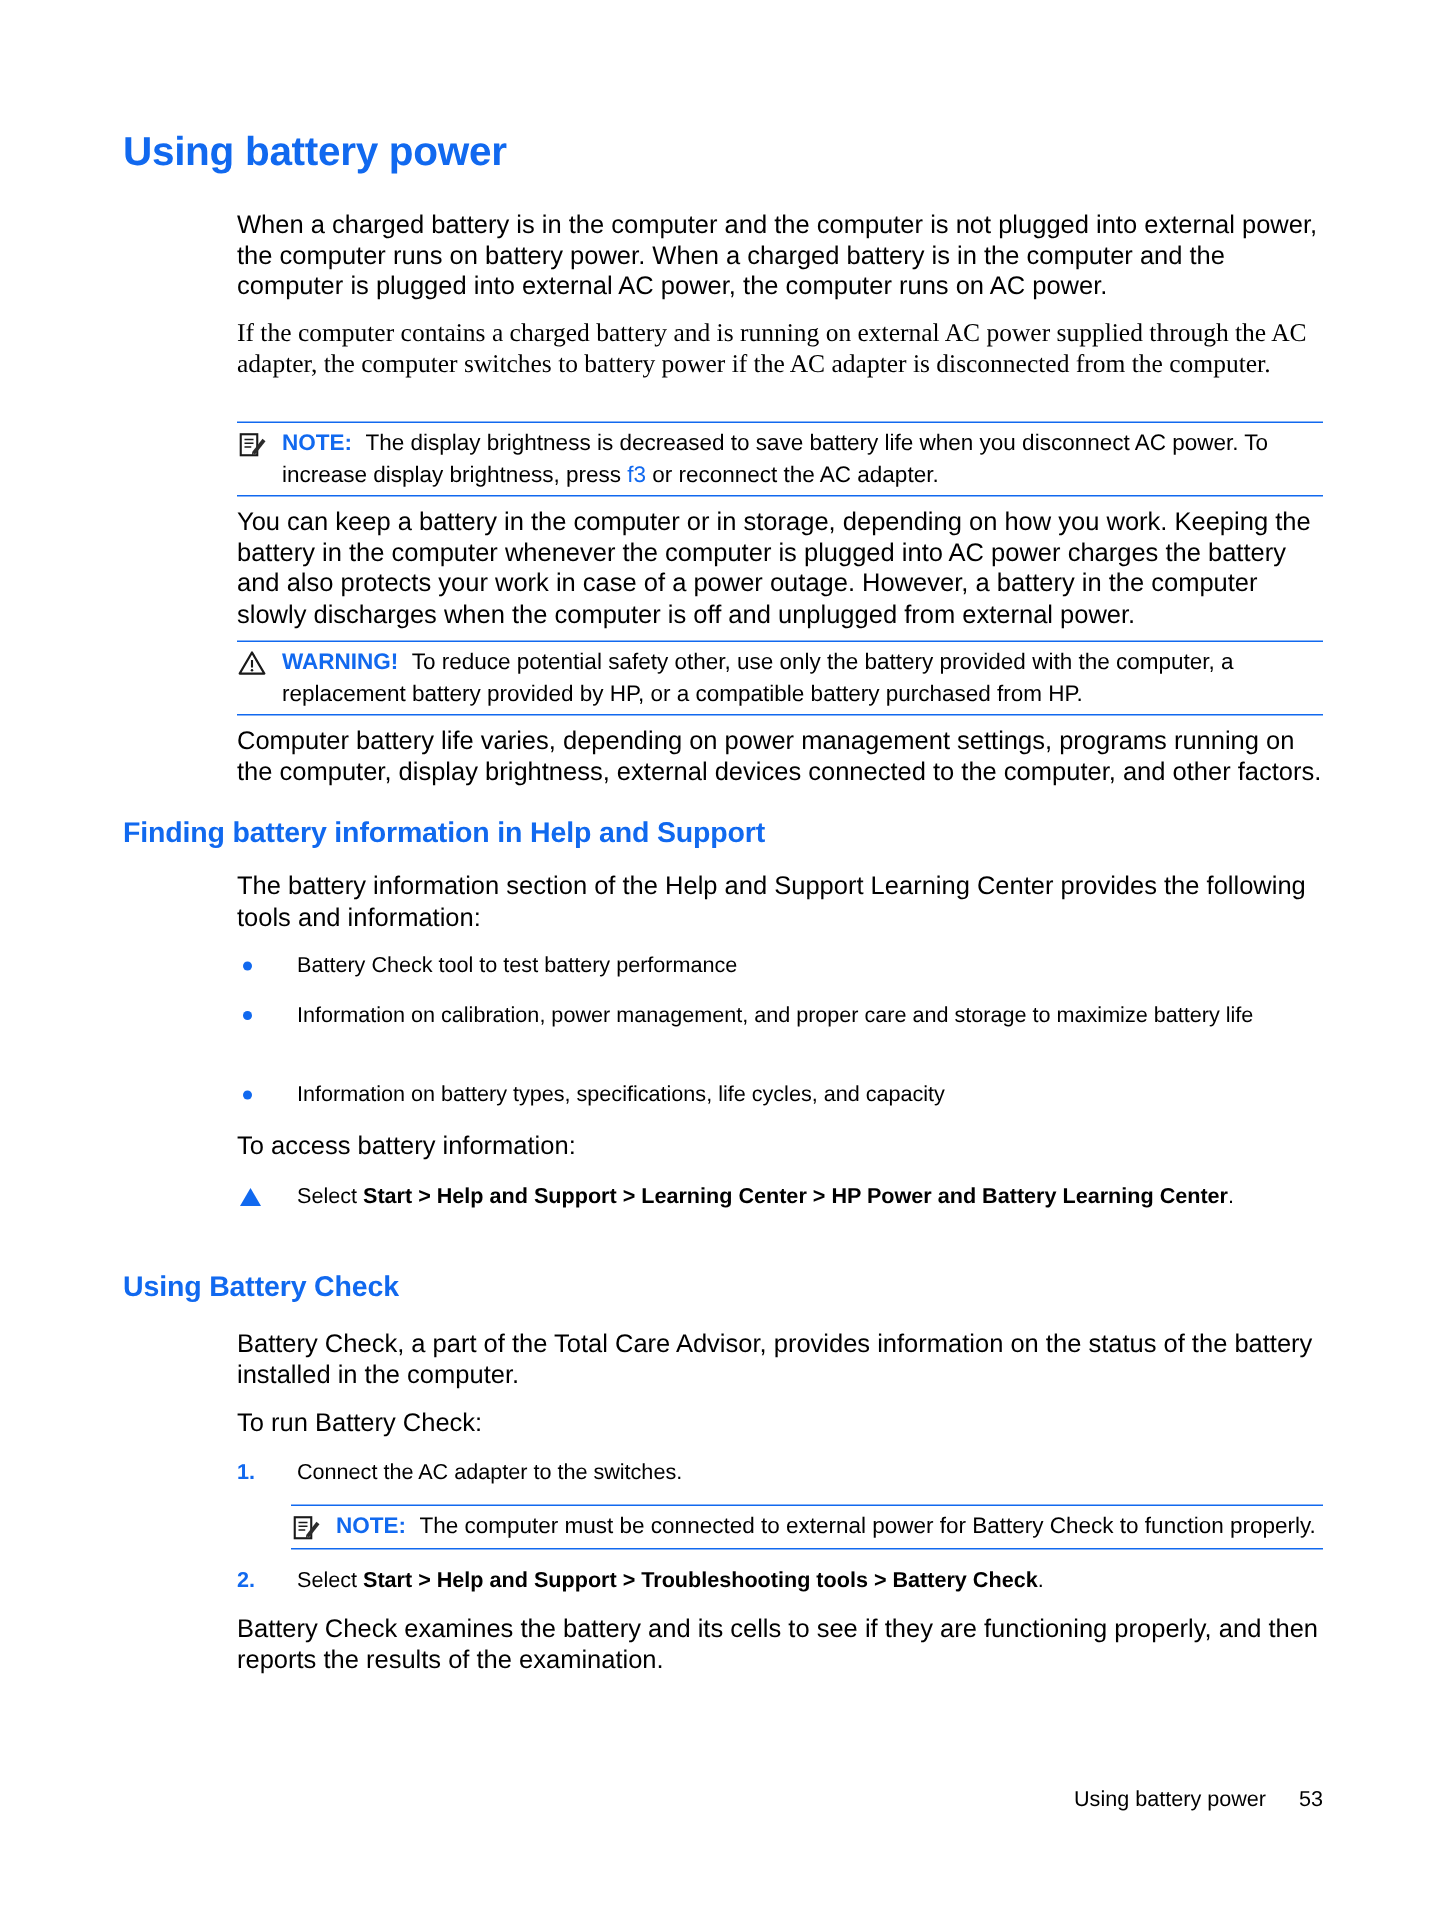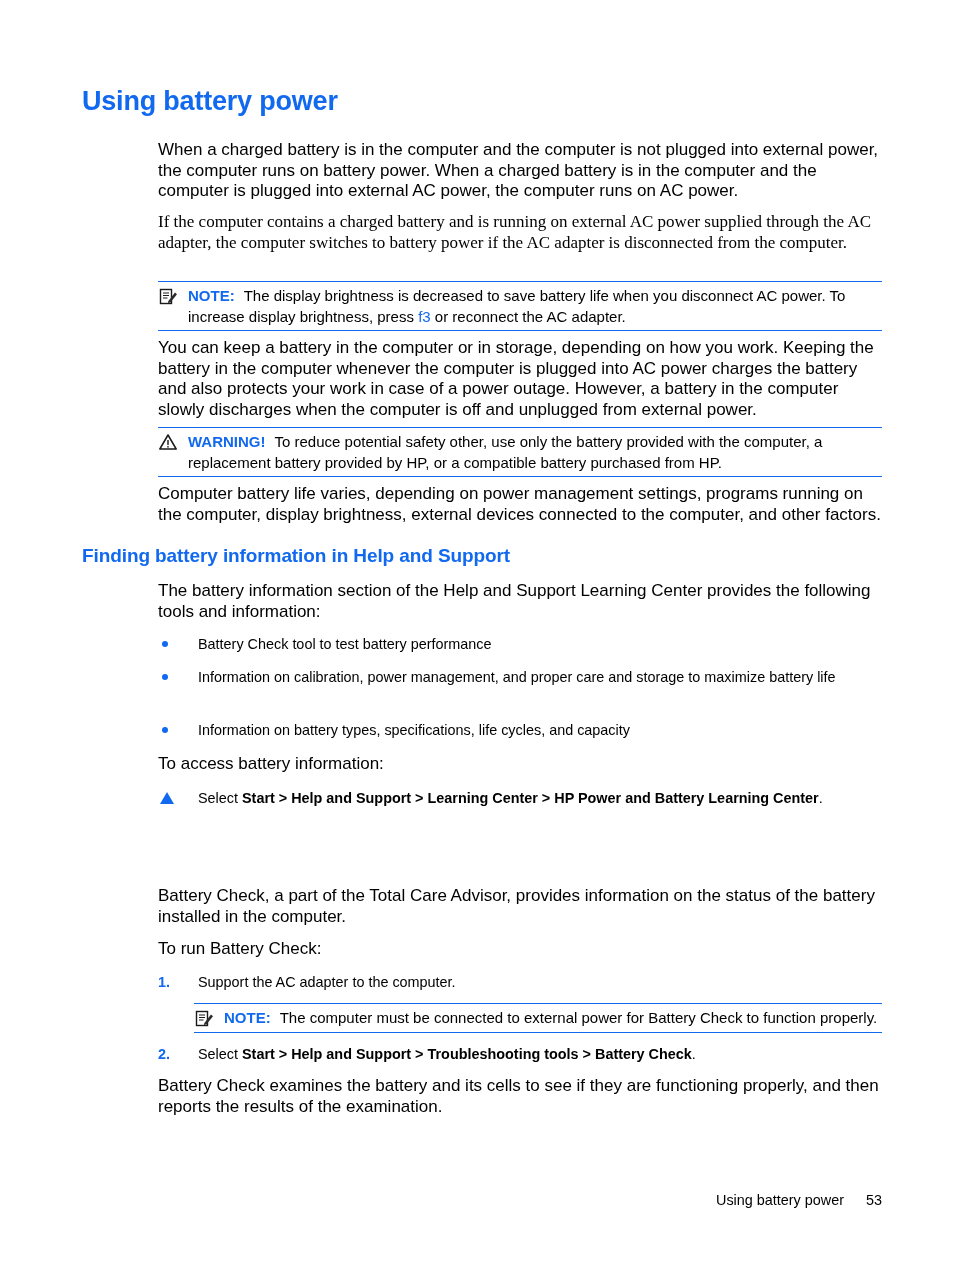--- a/index.html
+++ b/index.html
@@ -234,32 +234,35 @@
 
   <div class="body-col" style="top:754px;">
     <p class="para">To access battery information:</p>
   </div>
 
   <div class="tri-item" style="top:788px;">
     <span class="tri-mark"></span>
     <span>Select </span><b>Start &gt; Help and Support &gt; Learning Center &gt; HP Power and Battery Learning Center</b><span>.</span>
   </div>
 
+  <div class="full-col" style="top:848px;">
+    <h2 class="h2">Using Battery Check</h2>
+  </div>
 
   <div class="body-col" style="top:886px;">
     <p class="para">Battery Check, a part of the Total Care Advisor, provides information on the status of the battery installed in the computer.</p>
   </div>
 
   <div class="body-col" style="top:939px;">
     <p class="para">To run Battery Check:</p>
   </div>
 
   <div class="num-item" style="top:972px;">
     <span class="num-mark">1.</span>
-    <span>Support the AC adapter to the computer.</span>
+    <span>Connect the AC adapter to the switches.</span>
   </div>
 
   <div class="admon" style="left:194px; width:688px; top:1003px;">
     <div class="admon-inner">
       <span class="admon-icon">
         <svg width="20" height="19" viewBox="0 0 20 19" xmlns="http://www.w3.org/2000/svg">
           <rect x="2.5" y="2.5" width="11" height="14" fill="#ffffff" stroke="#1a1a1a" stroke-width="1.4"></rect>
           <line x1="5" y1="6" x2="11" y2="6" stroke="#1a1a1a" stroke-width="1"></line>
           <line x1="5" y1="8.5" x2="11" y2="8.5" stroke="#1a1a1a" stroke-width="1"></line>
           <line x1="5" y1="11" x2="9.5" y2="11" stroke="#1a1a1a" stroke-width="1"></line>

